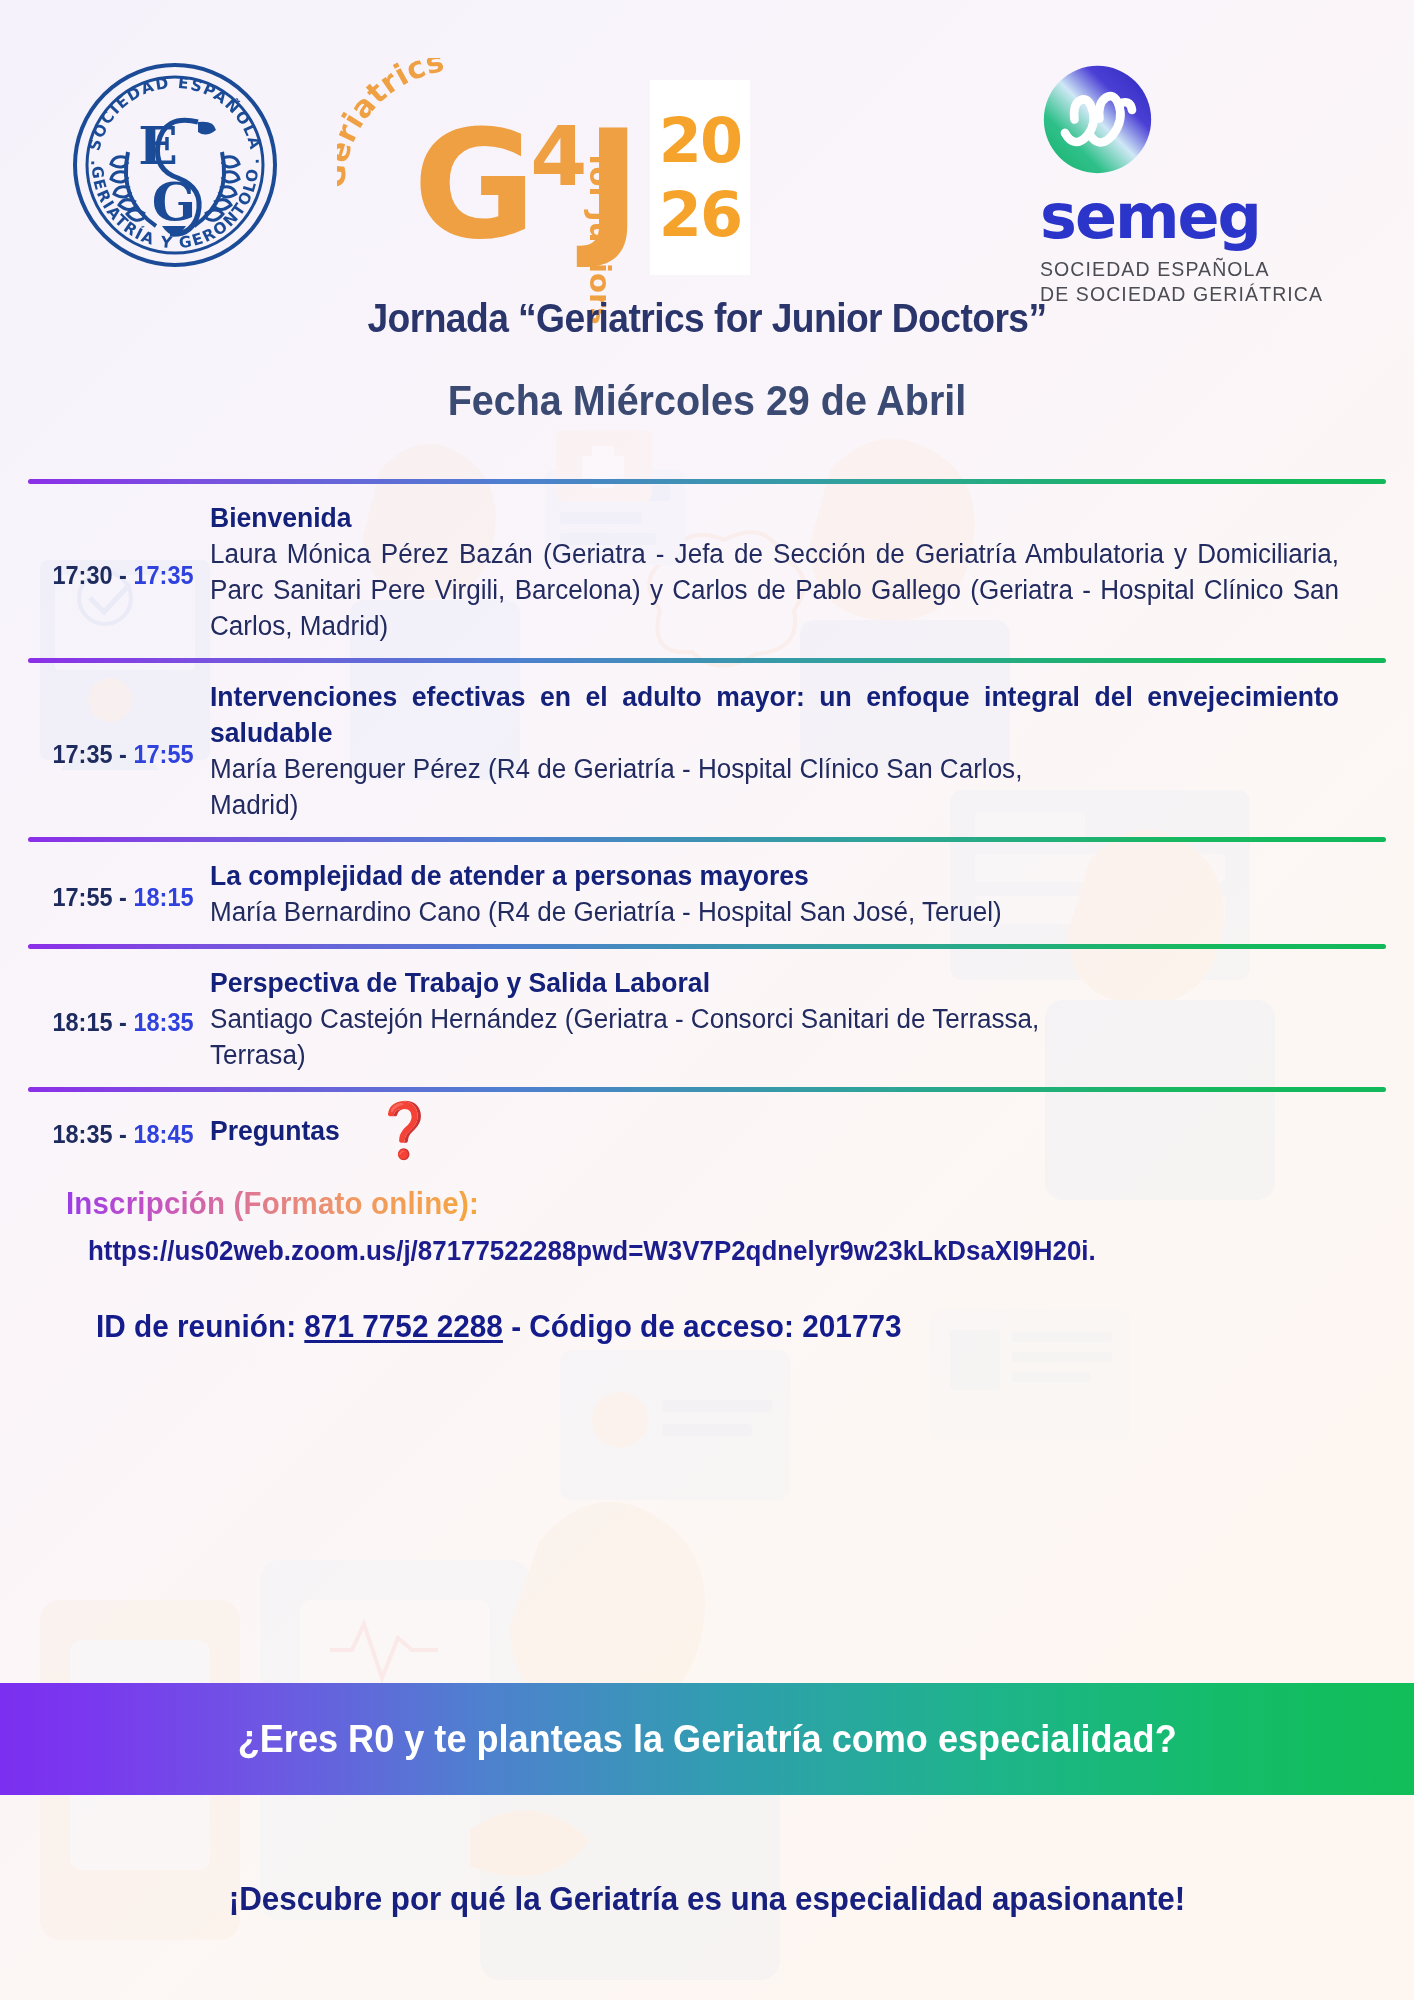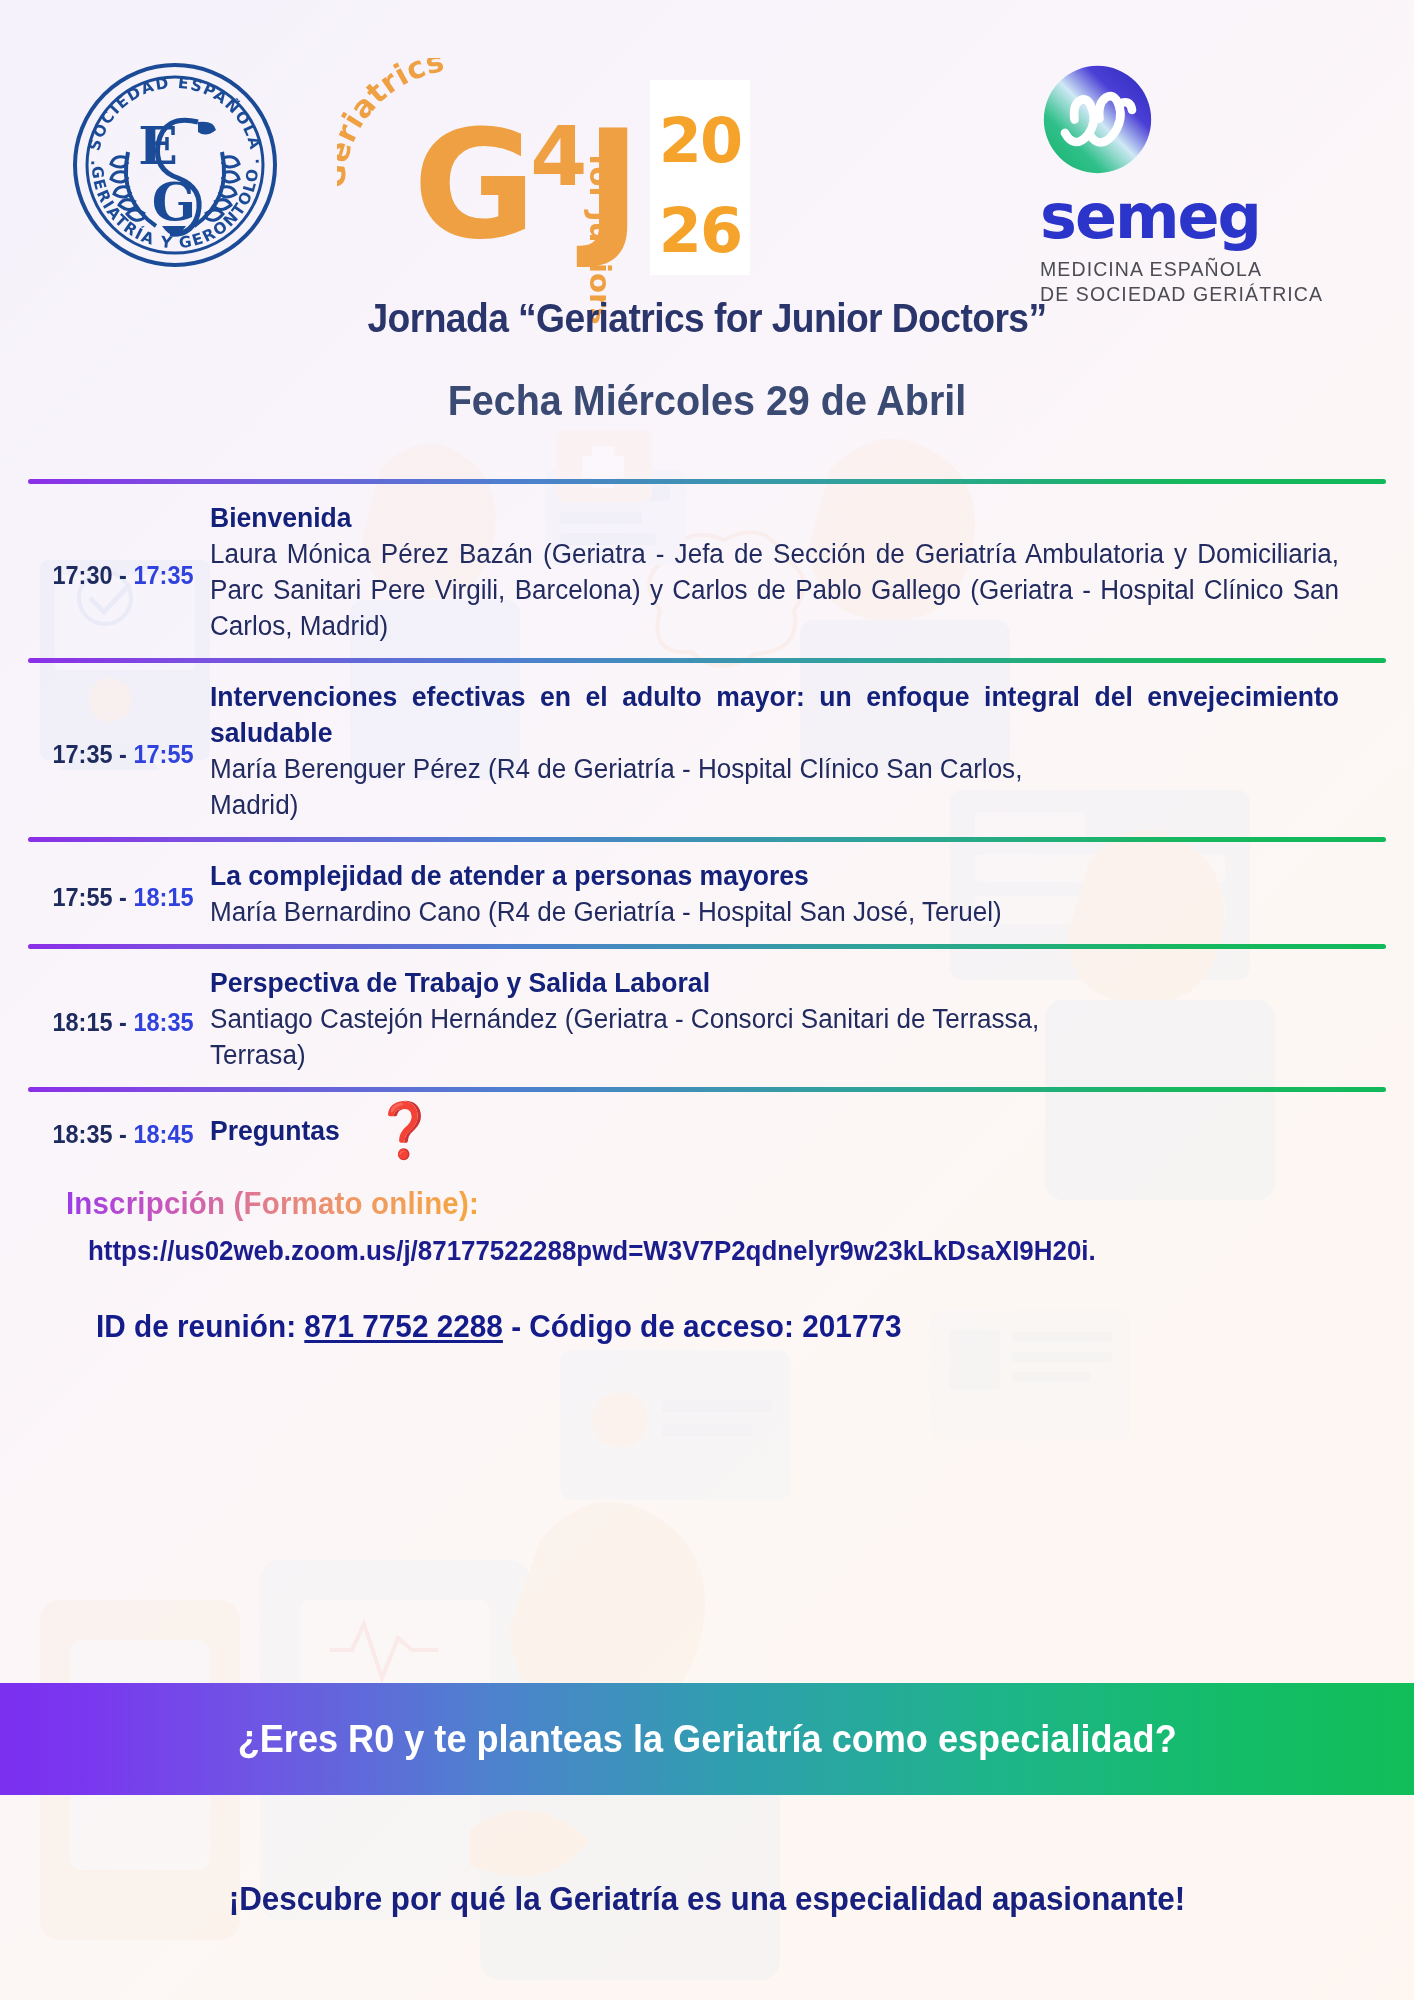--- a/index.html
+++ b/index.html
@@ -112,21 +112,20 @@
     justify-content: center;
     gap: 2px;
   }
   .year-box span {
     font-family: "DejaVu Sans", sans-serif;
     font-weight: bold;
     font-size: 62px;
     line-height: 72px;
     color: #f5a32a;
     letter-spacing: -2px;
-    margin-top: 16px;
   }
 
   .semeg-logo {
     position: absolute;
     left: 1040px;
     top: 62px;
     width: 320px;
     text-align: left;
   }
   .semeg-mark {
@@ -468,21 +467,21 @@
             <stop offset="100%" stop-color="#2b27b8"></stop>
           </linearGradient>
         </defs>
         <circle cx="60" cy="60" r="56" fill="url(#semegGrad)"></circle>
         <path d="M26 74 q10 18 24 2 q10 -14 4 -28 q-4 -12 -12 -8 q-8 4 -6 20" fill="none" stroke="#ffffff" stroke-width="9" stroke-linecap="round"></path>
         <path d="M52 76 q10 16 24 0 q12 -16 6 -32 q-5 -12 -13 -7 q-9 6 -7 22" fill="none" stroke="#ffffff" stroke-width="9" stroke-linecap="round"></path>
         <path d="M82 44 q12 -6 14 6" fill="none" stroke="#ffffff" stroke-width="9" stroke-linecap="round"></path>
       </svg>
       <div class="semeg-word">semeg</div>
       <div class="semeg-sub">
-        <div>MEDICINA ESPAÑOLA</div>
+        <div>SOCIEDAD ESPAÑOLA</div>
         <div>DE SOCIEDAD GERIÁTRICA</div>
       </div>
     </div>
   </div>
 
   <div class="jornada-title">Jornada “Geriatrics for Junior Doctors”</div>
   <div class="fecha-title">Fecha Miércoles 29 de Abril</div>
 
   <div class="schedule">
 

